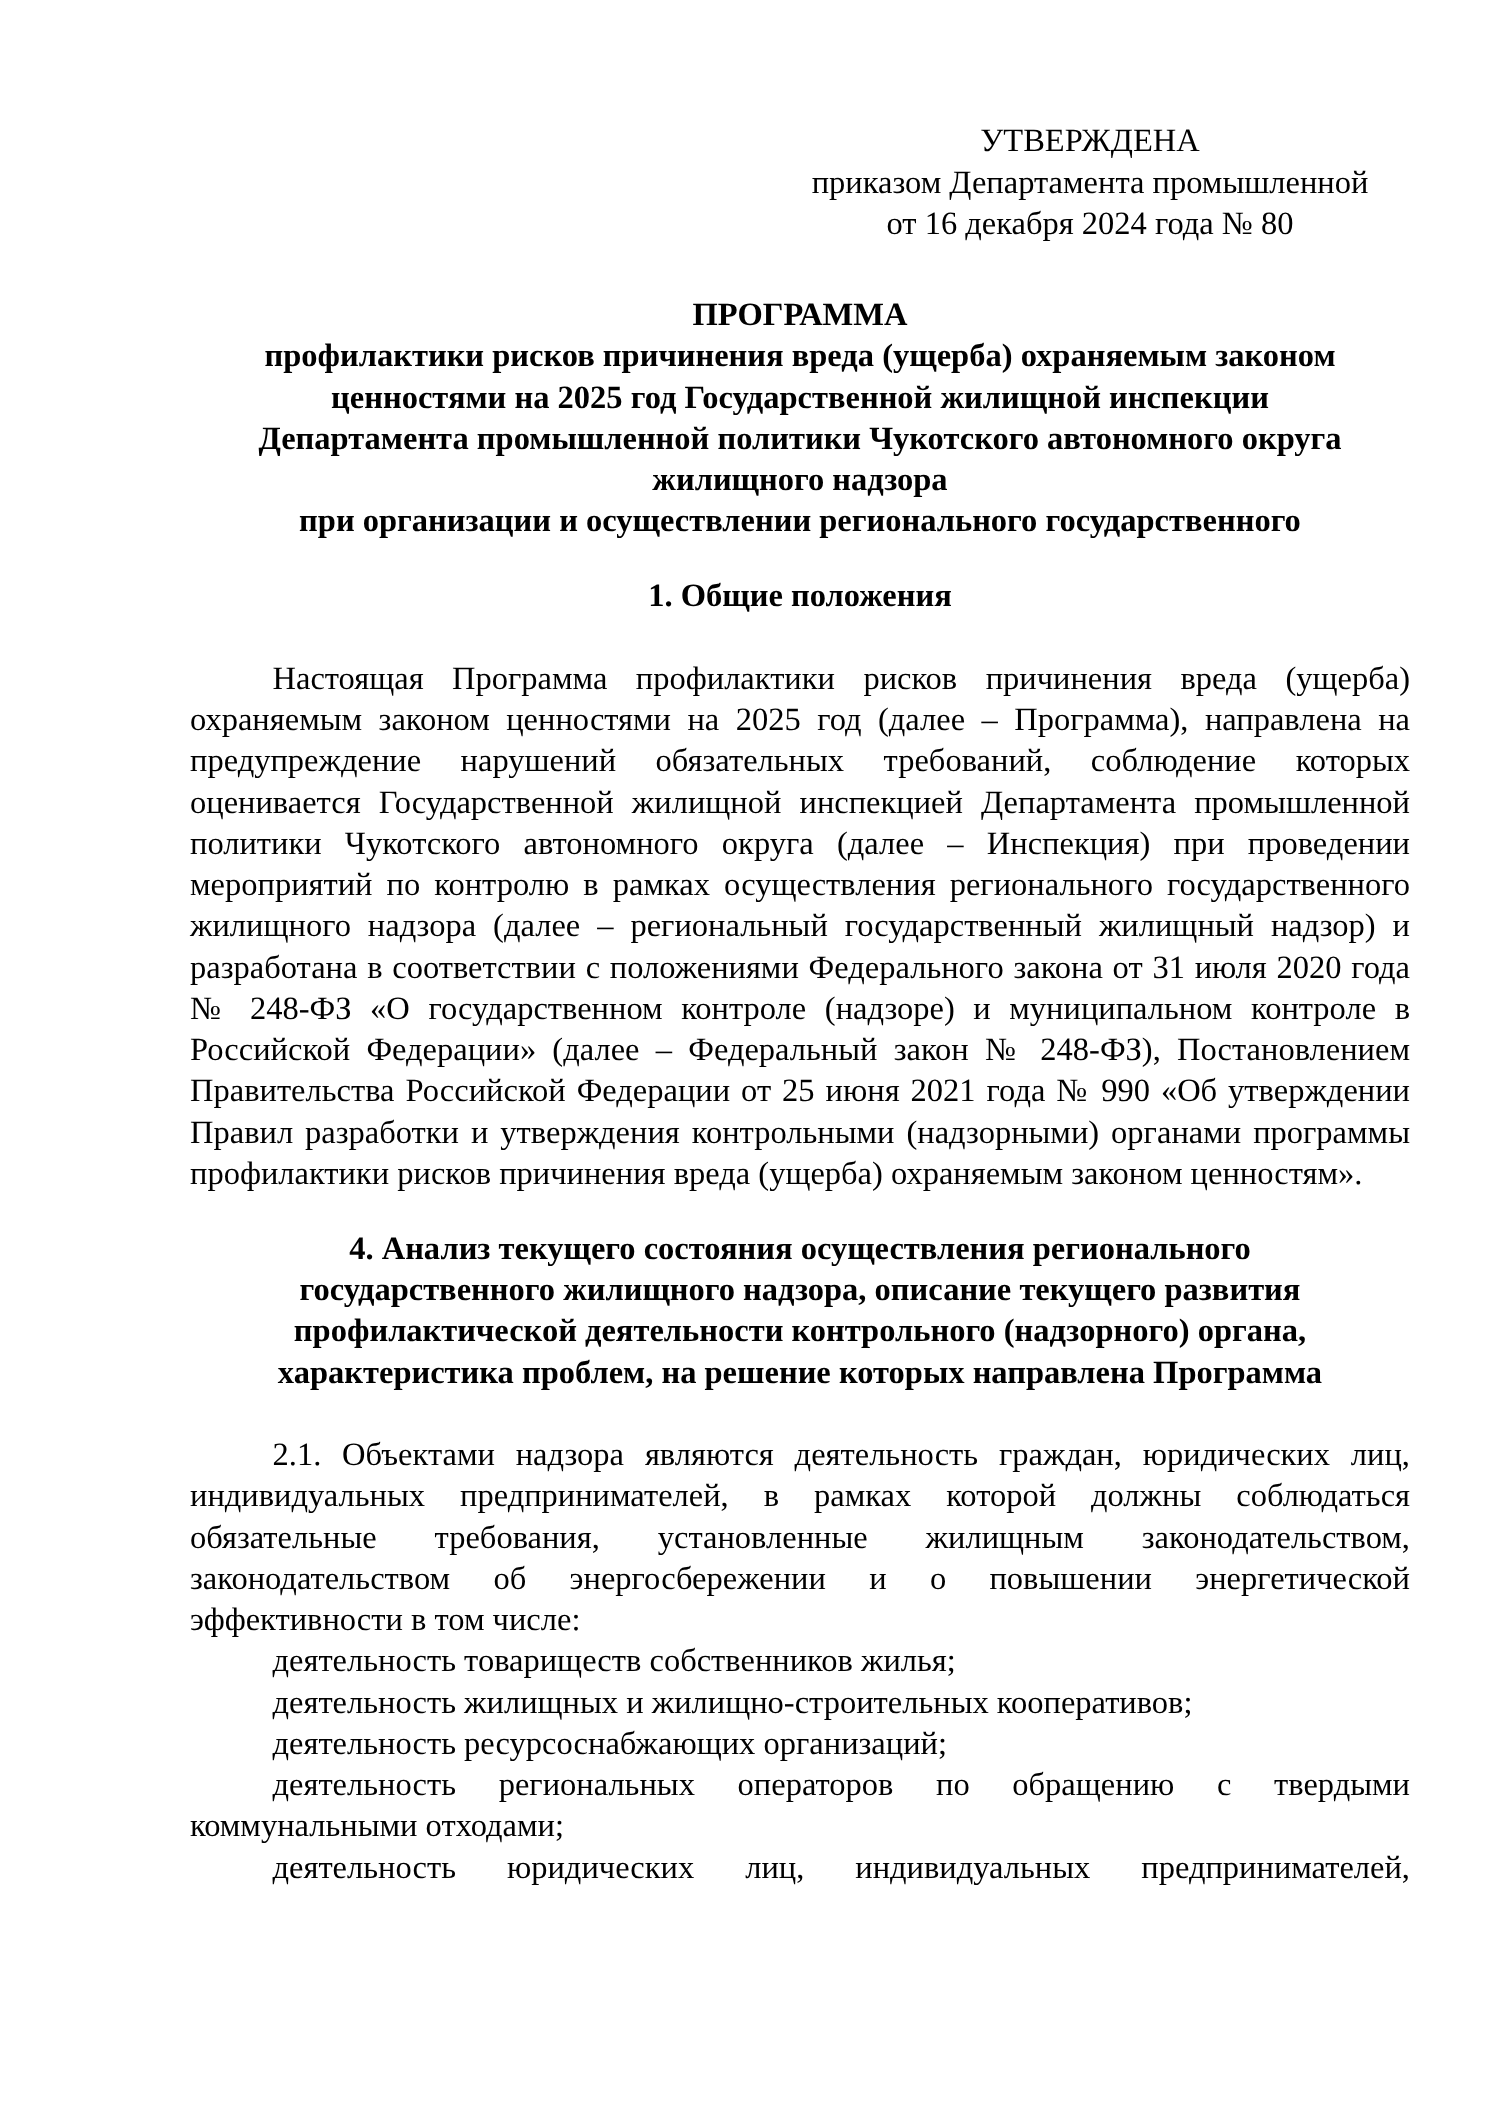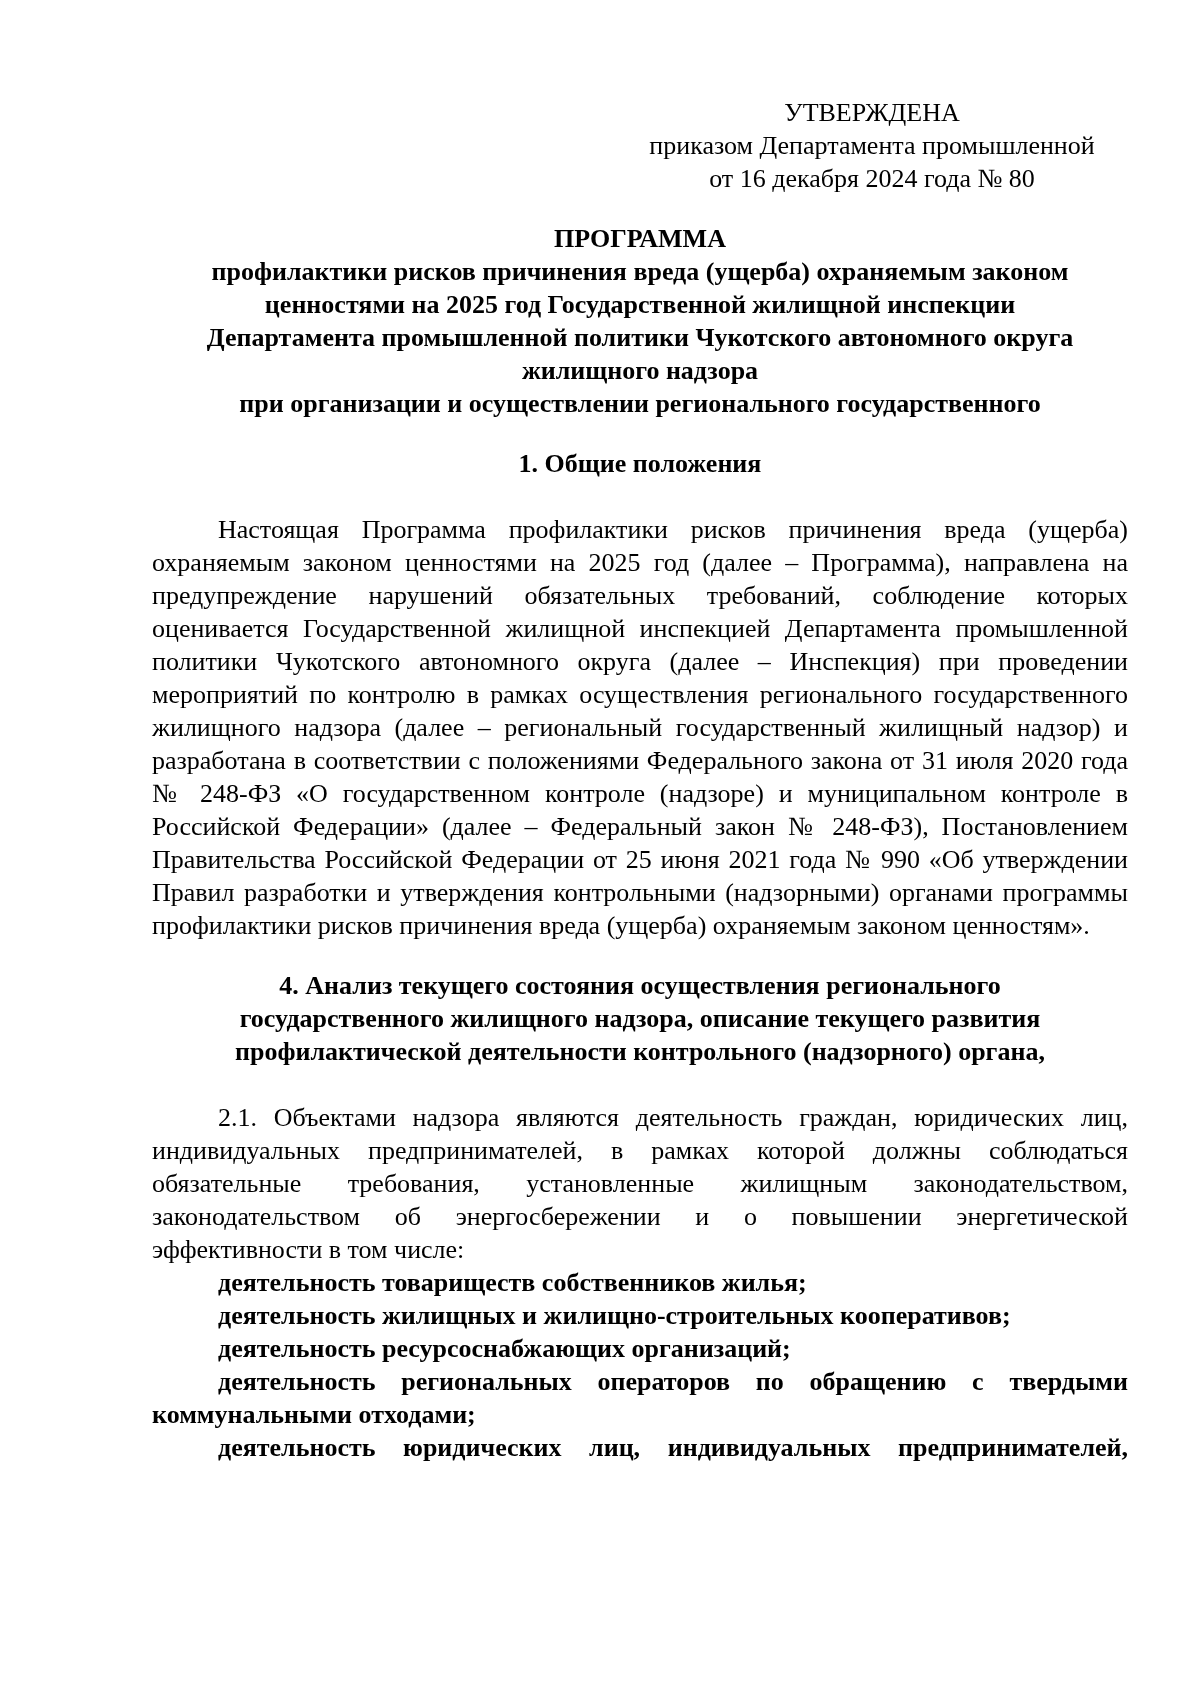--- a/index.html
+++ b/index.html
@@ -27,41 +27,40 @@
   }
   .approval {
     width: 512px;
     margin-left: auto;
     text-align: center;
   }
   .line {
     white-space: nowrap;
   }
   .doc-title {
-    margin-top: 27px;
+    margin-top: 40px;
     font-weight: bold;
     text-align: center;
   }
   .section-heading {
     margin-top: 27px;
     font-weight: bold;
     text-align: center;
   }
   p.par {
     margin: 33px 0 0 0;
     text-align: justify;
     text-indent: 66px;
     hyphens: none;
   }
   p.list-par {
     margin: 0;
     text-align: justify;
     text-indent: 66px;
     hyphens: none;
-    font-weight: bold;
   }
   p.continues {
     text-align-last: justify;
   }
 </style>
 </head>
 <body>
 
 <div class="page">
   <div class="content">
@@ -82,20 +81,21 @@
     </div>
 
     <div class="section-heading">1. Общие положения</div>
 
     <p class="par">Настоящая Программа профилактики рисков причинения вреда (ущерба) охраняемым законом ценностями на 2025 год (далее – Программа), направлена на предупреждение нарушений обязательных требований, соблюдение которых оценивается Государственной жилищной инспекцией Департамента промышленной политики Чукотского автономного округа (далее – Инспекция) при проведении мероприятий по контролю в рамках осуществления регионального государственного жилищного надзора (далее – региональный государственный жилищный надзор) и разработана в соответствии с положениями Федерального закона от 31 июля 2020 года № 248-ФЗ «О государственном контроле (надзоре) и муниципальном контроле в Российской Федерации» (далее – Федеральный закон № 248-ФЗ), Постановлением Правительства Российской Федерации от 25 июня 2021 года № 990 «Об утверждении Правил разработки и утверждения контрольными (надзорными) органами программы профилактики рисков причинения вреда (ущерба) охраняемым законом ценностям».</p>
 
     <div class="section-heading">
       <div class="line">4. Анализ текущего состояния осуществления регионального</div>
       <div class="line">государственного жилищного надзора, описание текущего развития</div>
       <div class="line">профилактической деятельности контрольного (надзорного) органа,</div>
+      <div class="line">характеристика проблем, на решение которых направлена Программа</div>
     </div>
 
     <p class="par">2.1. Объектами надзора являются деятельность граждан, юридических лиц, индивидуальных предпринимателей, в рамках которой должны соблюдаться обязательные требования, установленные жилищным законодательством, законодательством об энергосбережении и о повышении энергетической эффективности в том числе:</p>
 
     <div>
       <p class="list-par">деятельность товариществ собственников жилья;</p>
       <p class="list-par">деятельность жилищных и жилищно-строительных кооперативов;</p>
       <p class="list-par">деятельность ресурсоснабжающих организаций;</p>
       <p class="list-par">деятельность региональных операторов по обращению с твердыми коммунальными отходами;</p>
       <p class="list-par continues">деятельность юридических лиц, индивидуальных предпринимателей,</p>

